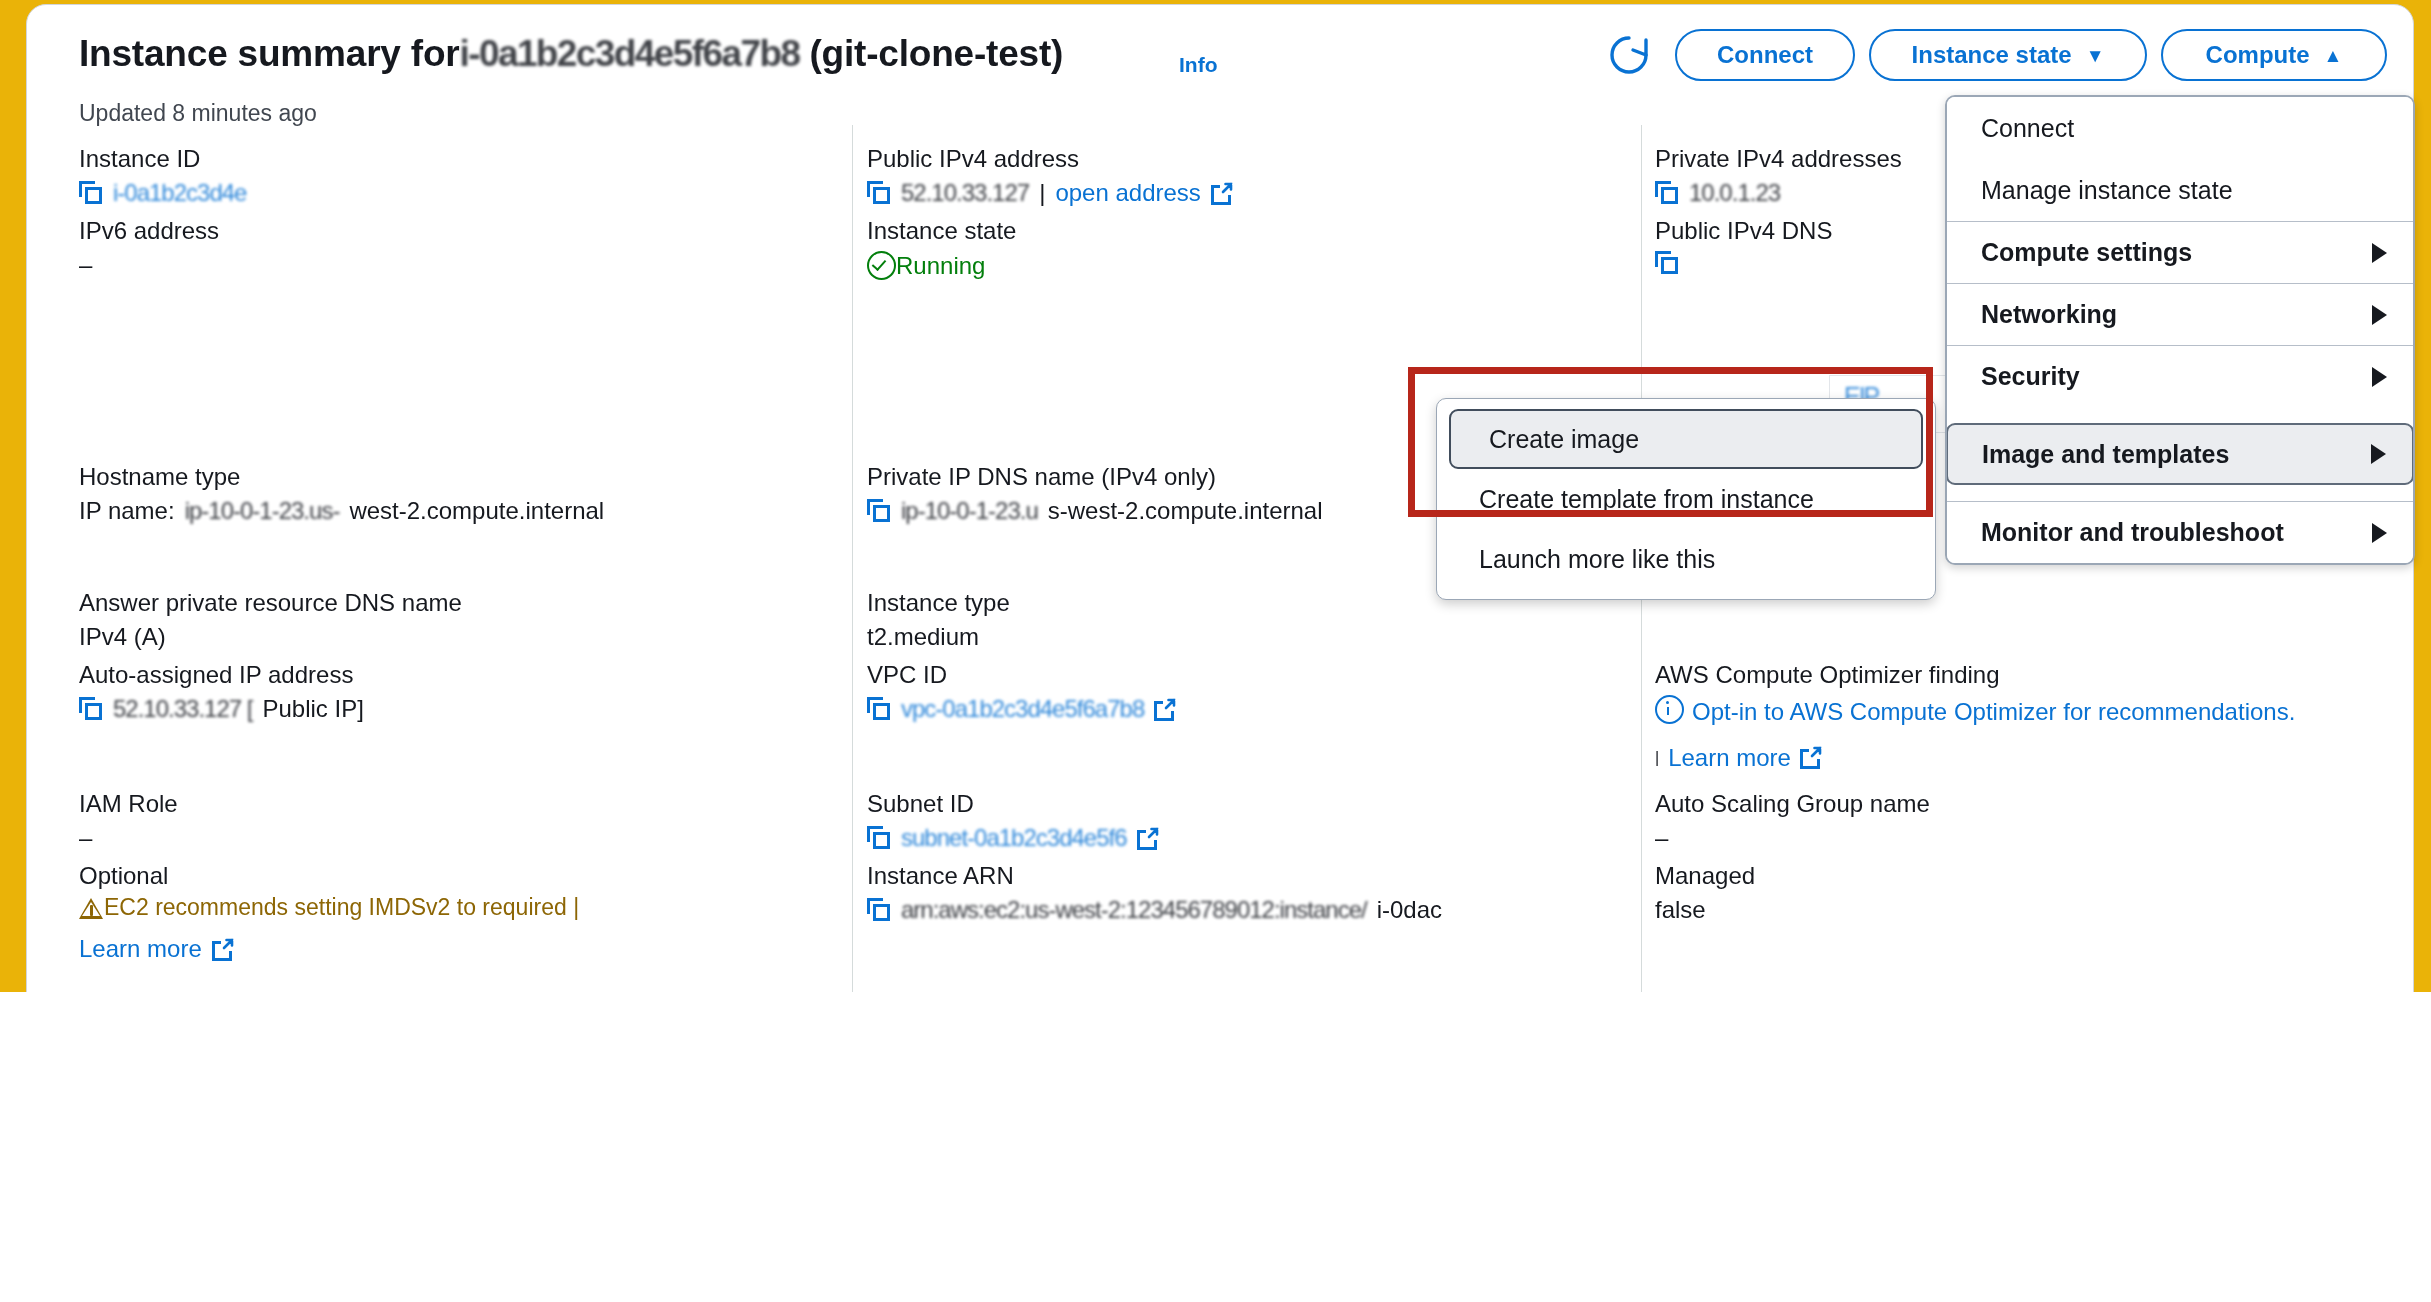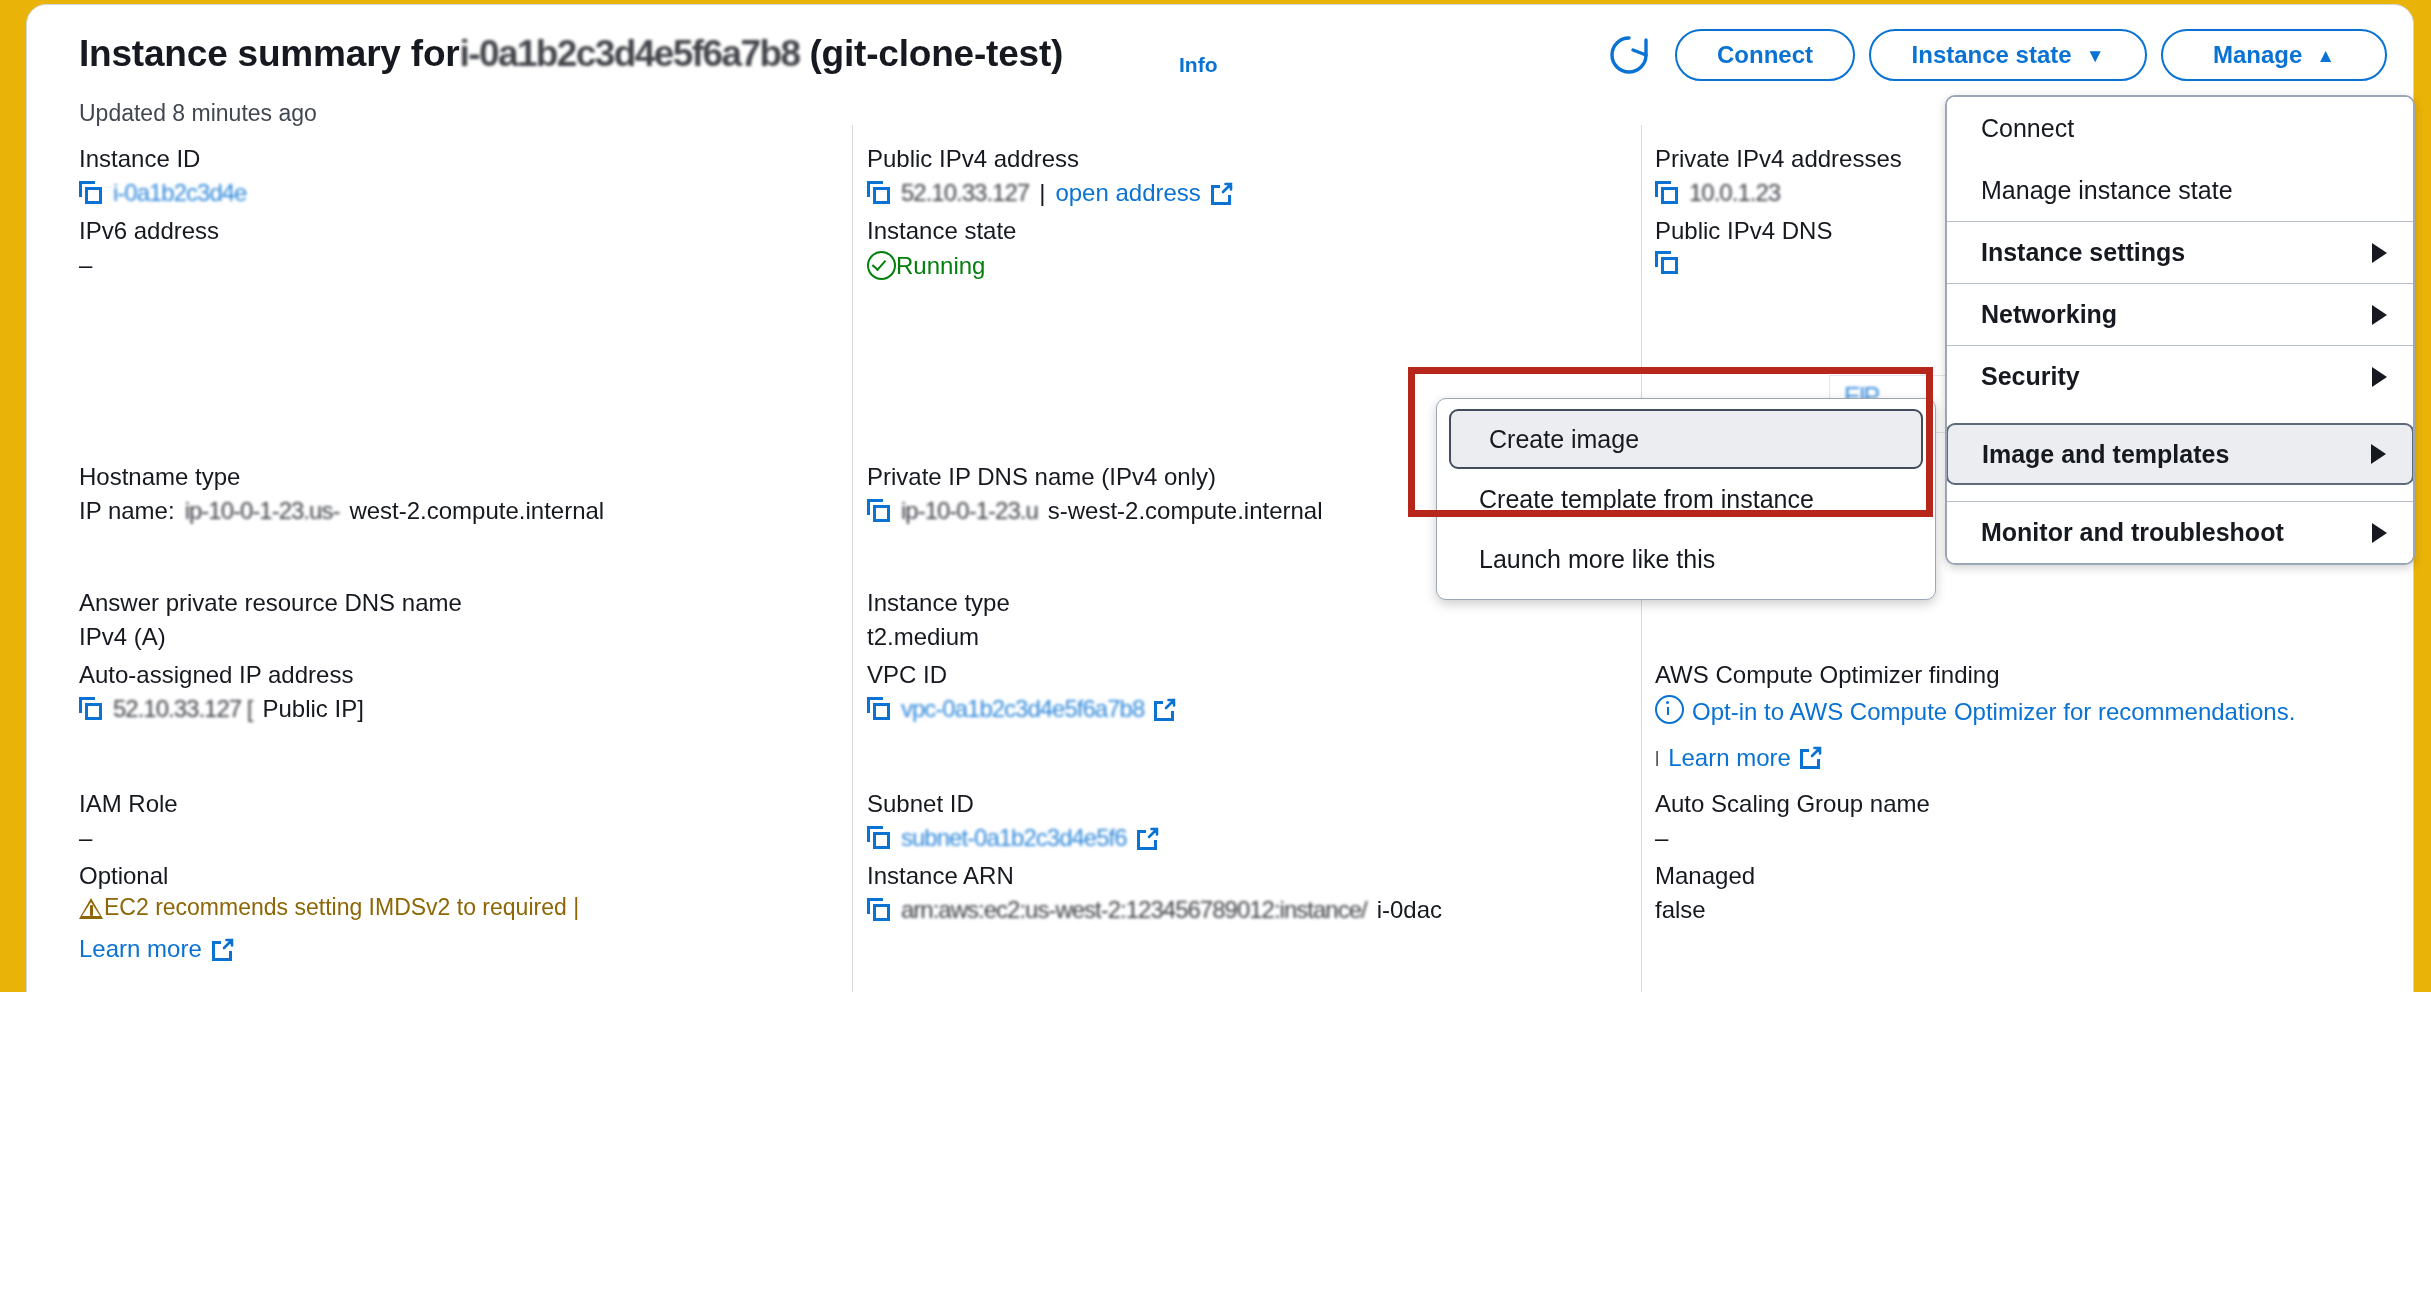--- a/index.html
+++ b/index.html
@@ -413,21 +413,21 @@
     <div class="btn btn-connect">
       <span>Connect</span>
     </div>
 
     <div class="btn btn-state">
       <span>Instance state</span>
       <span class="caret">▼</span>
     </div>
 
     <div class="btn btn-actions">
-      <span>Manage</span>
+      <span>Compute</span>
       <span class="caret">▲</span>
     </div>
 
     <div class="vdiv vdiv-1"></div>
     <div class="vdiv vdiv-2"></div>
 
     <div class="col col-1">
 
       <div class="field" style="top:0px;">
         <div class="flabel">Instance ID</div>
@@ -632,21 +632,21 @@
     </div>
 
     <div class="menu1">
       <div class="mi">
         <span>Connect</span>
       </div>
       <div class="mi">
         <span>Manage instance state</span>
       </div>
       <div class="mi bold sep-top">
-        <span>Instance settings</span>
+        <span>Compute settings</span>
         <span class="arrow-r"></span>
       </div>
       <div class="mi bold sep-top">
         <span>Networking</span>
         <span class="arrow-r"></span>
       </div>
       <div class="mi bold sep-top">
         <span>Security</span>
         <span class="arrow-r"></span>
       </div>

